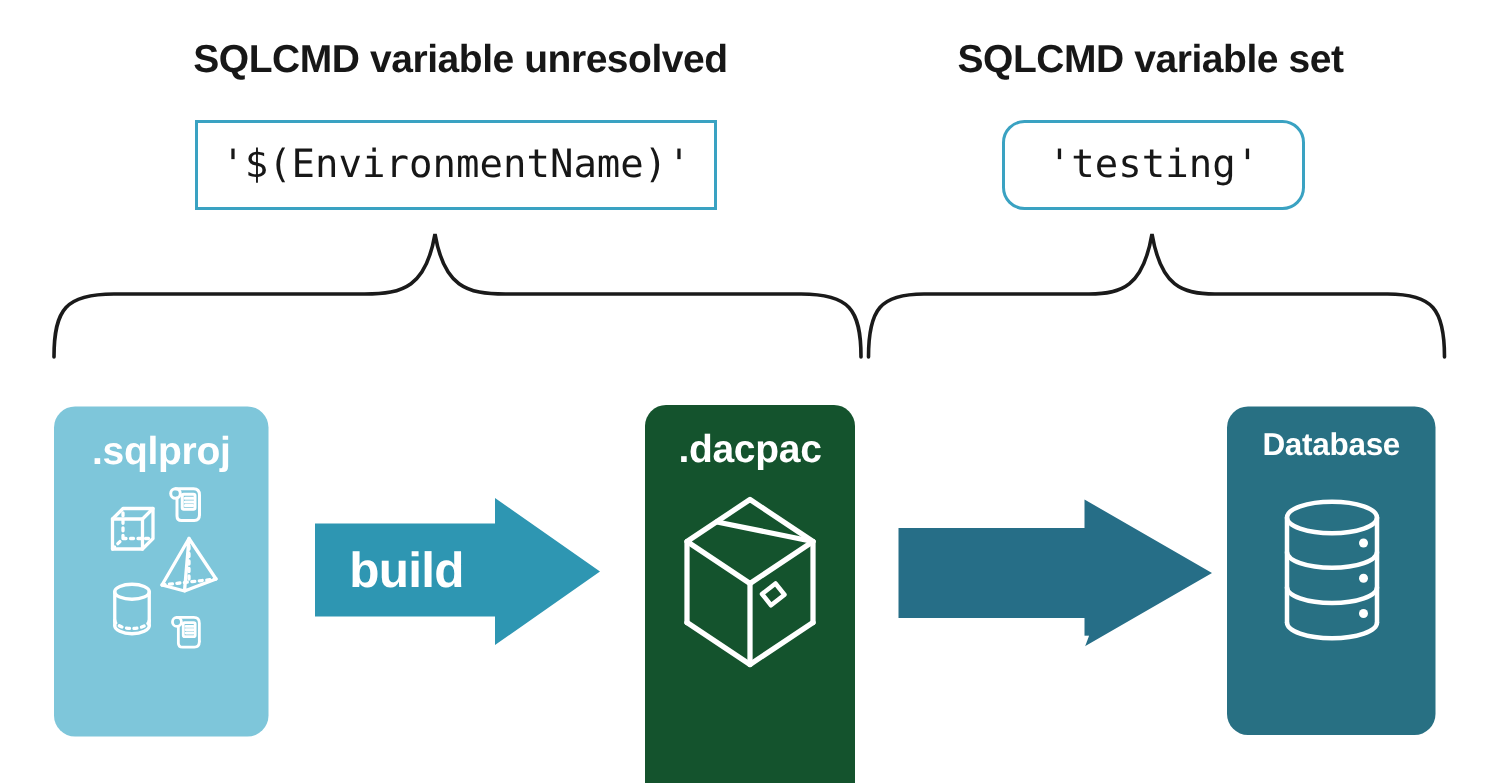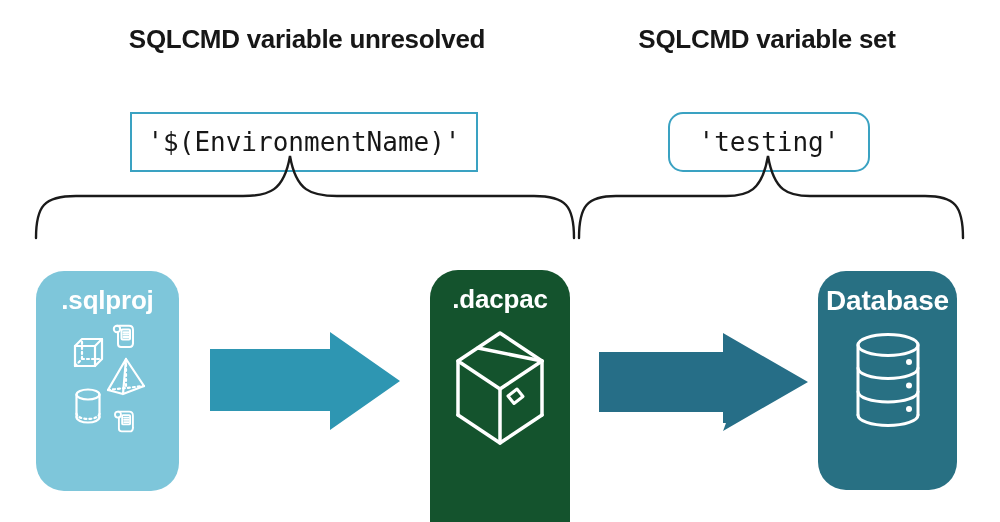--- a/index.html
+++ b/index.html
@@ -9,40 +9,40 @@
   }
   .heading{
     position:absolute;top:24px;font-size:26px;font-weight:bold;color:#171717;
     text-align:center;letter-spacing:-0.3px;
   }
   .h-left{left:100px;width:414px;}
   .h-right{left:570px;width:394px;}
   .codebox{
     position:absolute;top:80px;height:60px;background:#ffffff;
     border:2.5px solid #3AA2C2;box-sizing:border-box;
-    display:flex;align-items:center;justify-content:center;margin-top:32px;
+    display:flex;align-items:center;justify-content:center;
   }
   .cb-left{left:130px;width:348px;}
   .cb-right{left:668px;width:202px;border-radius:15px;}
   .codebox code{
     font-family:"DejaVu Sans Mono", monospace;font-size:26px;color:#171717;
     white-space:pre;
   }
   .overlay{position:absolute;left:0;top:0;width:1000px;height:522px;pointer-events:none;}
   .stage{
-    position:absolute;top:271px;height:220px;border-radius:28px;
+    position:absolute;top:271px;height:220px;border-radius:14px;
   }
   .st-sqlproj{left:36px;width:143px;background:#7EC6DA;}
   .st-dacpac{left:430px;width:140px;background:#14532d;top:270px;height:279px;}
   .st-database{left:818px;width:139px;background:#287083;height:219px;}
   .stage-label{
     position:absolute;top:14px;left:0;width:100%;text-align:center;
     color:#ffffff;font-weight:bold;font-size:26px;letter-spacing:-0.2px;
   }
-  .st-database .stage-label{font-size:28px;text-align:center;}
+  .st-database .stage-label{font-size:21px;text-align:center;}
   .stage svg{position:absolute;}
   .arrow-label{
     position:absolute;display:flex;align-items:center;justify-content:center;
     color:#ffffff;font-weight:bold;font-size:33px;letter-spacing:-0.5px;
   }
   .al-build{left:210px;top:349px;width:122px;height:62px;}
   .al-deploy{left:599px;top:352px;width:150px;height:60px;margin-top:48px;}
   .wire{fill:none;stroke:#ffffff;stroke-linecap:round;stroke-linejoin:round;}
   .dash{stroke-dasharray:2 3;}
 </style>
@@ -65,20 +65,21 @@
     <path d="M 36 238 C 36 206 44 196 76 196 L 243 196 C 269 196 284 191 290 156
              C 296 191 311 196 337 196 L 534 196 C 566 196 574 206 574 238" fill="none" stroke="#1A1A1A" stroke-width="2.4" stroke-linecap="round"></path>
     <path d="M 579 238 C 579 206 587 196 616 196 L 726 196 C 748 196 762 191 768 156
              C 774 191 788 196 810 196 L 925 196 C 955 196 963 206 963 238" fill="none" stroke="#1A1A1A" stroke-width="2.4" stroke-linecap="round"></path>
   </svg>
 
   <svg class="overlay" viewBox="0 0 1000 522" xmlns="http://www.w3.org/2000/svg" aria-hidden="true">
     <polygon points="210,349 330,349 330,332 400,381 330,430 330,411 210,411" fill="#2E96B2"></polygon>
     <polygon points="599,352 723,352 723,333 808,382 723,431 723,412 599,412" fill="#266E87"></polygon>
   </svg>
+  <div class="arrow-label al-build">build</div>
   <div class="arrow-label al-deploy">deploy</div>
 
   <div class="stage st-sqlproj">
     <div class="stage-label">.sqlproj</div>
 
     <svg style="left:74px;top:52px;" width="28" height="30" viewBox="0 0 28 30">
       <g class="wire" stroke-width="2">
         <circle cx="7" cy="6" r="3.2"></circle>
         <path d="M7 2.8 H19 Q23 2.8 23 7 V20"></path>
         <path d="M23 20 Q23 24 19.5 24 H11 Q8 24 8 21 V9"></path>

